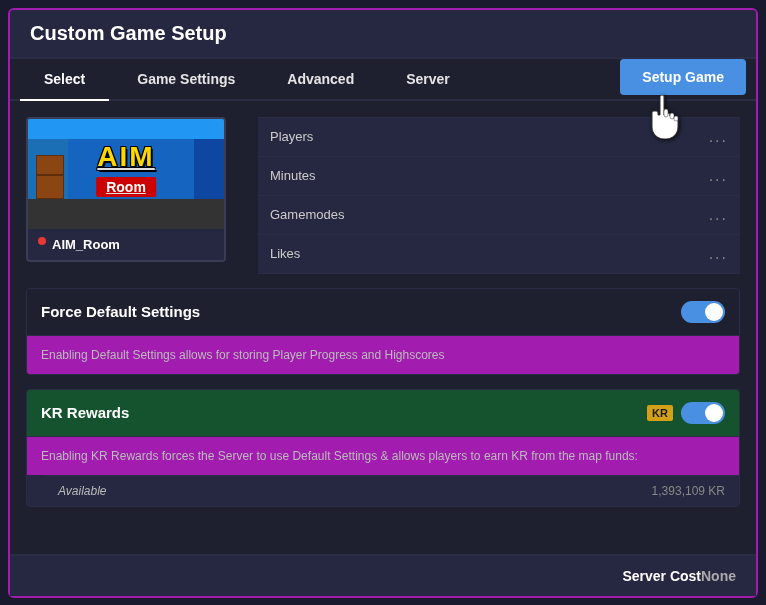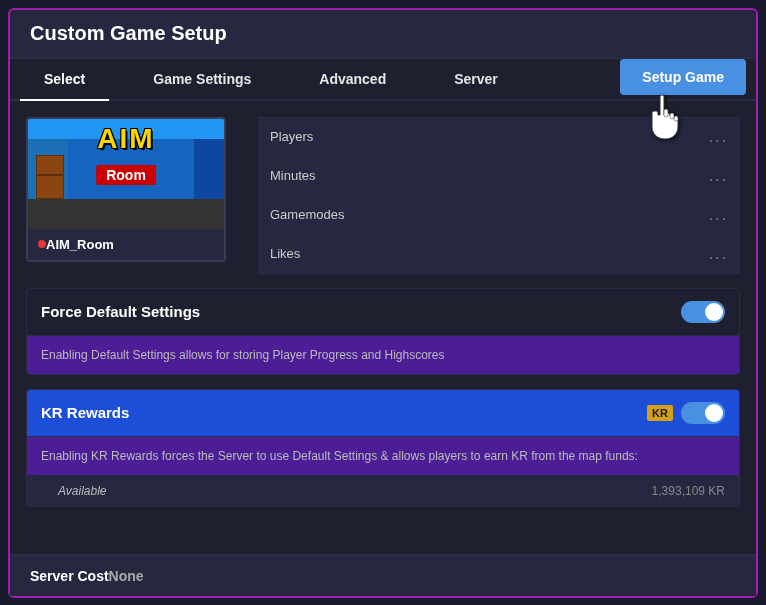--- a/index.html
+++ b/index.html
@@ -36,21 +36,21 @@
       border-bottom: 2px solid #2a2d45;
       border-radius: 4px 4px 0 0;
     }
 
     .tab-bar {
       display: flex;
       background: #1e2030;
       border-bottom: 2px solid #2a2d45;
       padding: 0 10px;
       align-items: center;
-      gap: 20px;
+      gap: 4px;
     }
 
     .tab {
       padding: 12px 24px;
       font-size: 14px;
       font-weight: bold;
       color: #e5e5e5;
       cursor: pointer;
       border-radius: 4px 4px 0 0;
       background: transparent;
@@ -150,51 +150,53 @@
     }
     .ceiling {
       position: absolute;
       top: 0; left: 0; right: 0;
       height: 20px;
       background: #2196f3;
     }
 
     .aim-sign {
       position: absolute;
-      top: 6px;
+      top: 24px;
       left: 50%;
       transform: translateX(-50%);
       text-align: center;
       z-index: 2;
+      text-decoration: underline;
     }
 
     .aim-text {
       font-size: 28px;
       font-weight: 900;
       color: #FFD700;
       text-shadow: 2px 2px 0 #000, -1px -1px 0 #000, 1px -1px 0 #000, -1px 1px 0 #000;
       line-height: 1;
       letter-spacing: 2px;
     }
 
     .room-text {
       background: #cc0000;
       color: white;
       font-size: 14px;
       font-weight: bold;
       padding: 2px 10px;
       border-radius: 2px;
-      margin-top: 12px;
+      margin-top: 6px;
       display: block;
     }
 
     .map-name {
       padding: 8px 10px;
       display: flex;
-      align-items: center;
+      align-items: flex-start;
+      gap: 6px;
       font-size: 13px;
       font-weight: bold;
       color: #fff;
       background: #252840;
     }
 
     .red-dot {
       width: 8px;
       height: 8px;
       background: #e53935;
@@ -270,31 +272,31 @@
       background: white;
       border-radius: 50%;
       top: 2px;
       right: 2px;
     }
 
     .section-description {
       padding: 10px 14px;
       font-size: 12px;
       color: #bbb;
-      background: #4c1d95;
+      background: #a21caf;
       border-top: 1px solid #2a2d45;
       line-height: 1.5;
     }
 
     .kr-header {
       display: flex;
       justify-content: space-between;
       align-items: center;
       padding: 12px 14px;
-      background: #1d4ed8;
+      background: #14532d;
     }
 
     .kr-title-area {
       display: flex;
       align-items: center;
       gap: 10px;
     }
 
     .kr-badge {
       background: #d4a017;
@@ -329,21 +331,21 @@
     .available-amount {
       font-size: 12px;
       color: #888;
     }
 
     .bottom-bar {
       background: #252840;
       border-top: 2px solid #2a2d45;
       padding: 12px 20px;
       display: flex;
-      justify-content: flex-start;
+      justify-content: flex-end;
       align-items: center;
       font-size: 14px;
       color: #fff;
       font-weight: bold;
     }
 
     .server-cost-value {
       color: #aaa;
     }
 

